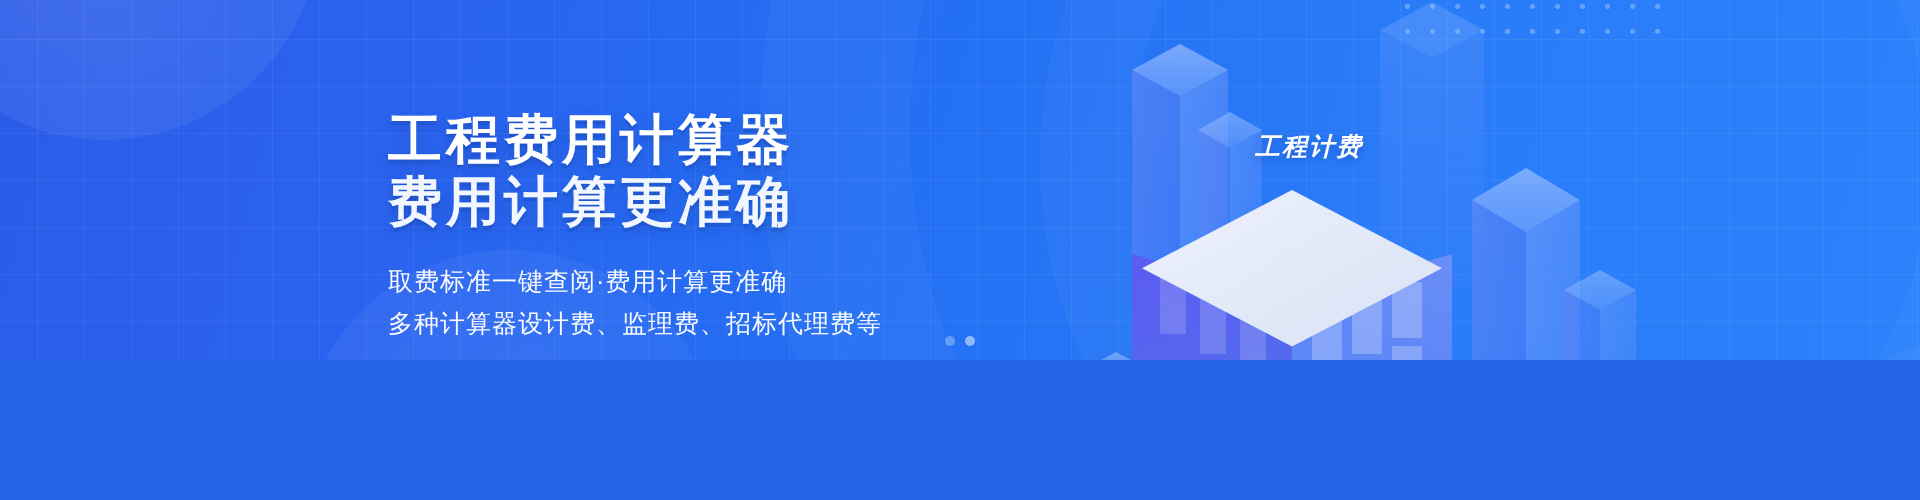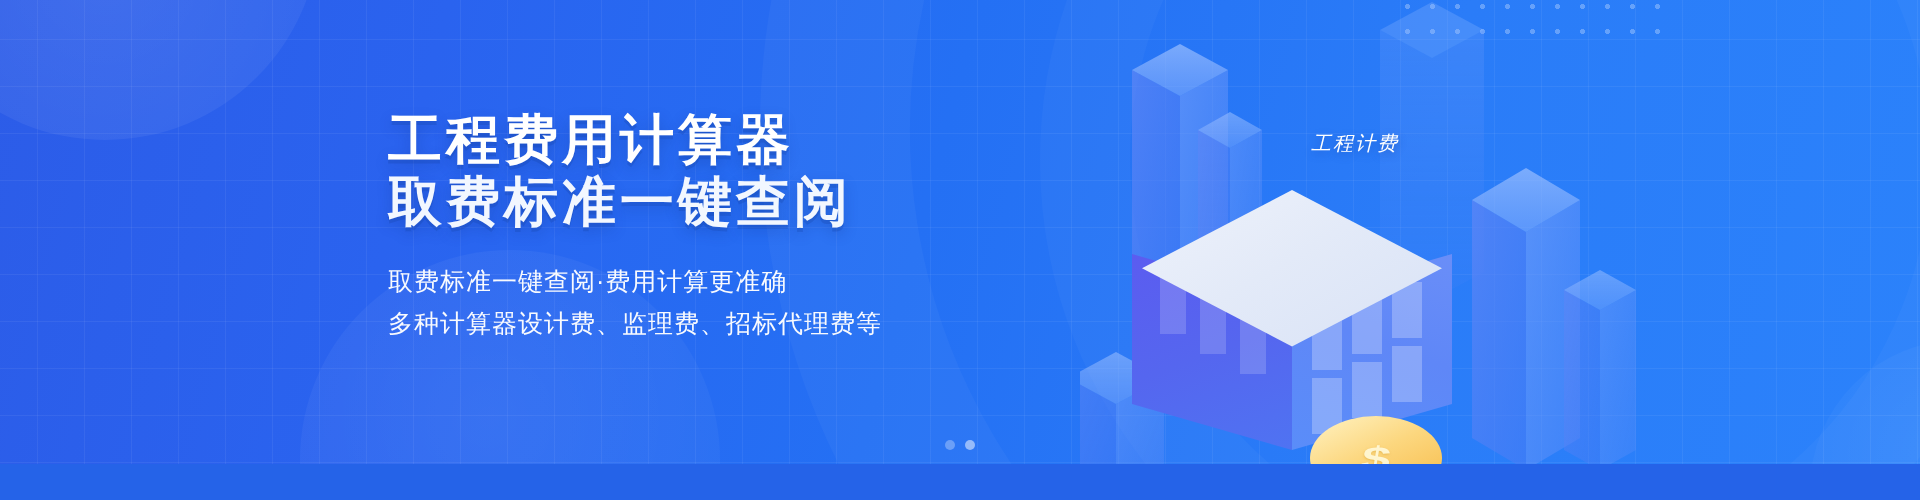--- a/index.html
+++ b/index.html
@@ -3,21 +3,21 @@
 <meta charset="utf-8">
 <style>
   * { margin:0; padding:0; box-sizing:border-box; }
   html,body{
     width:1920px; height:500px;
     font-family:"Liberation Sans","DejaVu Sans",sans-serif;
     overflow:hidden; background:#2563e8;
   }
 
   .banner{
-    position:relative; width:1920px; height:464px; overflow:hidden;
+    position:relative; width:1920px; height:360px; overflow:hidden;
     background:linear-gradient(105deg,#2c5ce8 0%,#2a63ef 22%,#2470f4 48%,#2a7cf8 72%,#2b82fb 100%);
   }
 
   
   .grid-lines{
     position:absolute; inset:0;
     background-image:
       linear-gradient(to right, rgba(255,255,255,.055) 1px, transparent 1px),
       linear-gradient(to bottom, rgba(255,255,255,.055) 1px, transparent 1px);
     background-size:47px 47px;
@@ -106,22 +106,22 @@
     text-shadow:0 2px 3px rgba(200,140,20,.35);
     transform:scaleY(.64) skewX(-6deg);
   }
   .coin .shadow{
     position:absolute; left:-8px; top:62px; width:150px; height:58px;
     background:radial-gradient(ellipse at 50% 50%, rgba(120,130,190,.30), rgba(120,130,190,0) 70%);
     z-index:-1;
   }
 
   .tag{
-    position:absolute; left:1311px; top:130px;
-    font-size:20px; font-weight:normal; color:#ffffff;
+    position:absolute; left:1255px; top:130px;
+    font-size:25px; font-weight:bold; color:#ffffff;
     font-style:italic; letter-spacing:2px; white-space:nowrap;
     text-shadow:0 3px 8px rgba(20,60,160,.45);
   }
 
   
   .dots{
     position:absolute; left:0; right:0; bottom:14px;
     display:flex; justify-content:center; gap:10px;
   }
   .dots .d{
@@ -139,21 +139,21 @@
   <div class="circle circle-tl"></div>
   <div class="circle circle-mid"></div>
 
   <div class="circle circle-r2"></div>
   <div class="swoosh"></div>
   <div class="swoosh2"></div>
   <div class="dot-grid"></div>
 
   <div class="copy">
     <div class="headline l1">工程费用计算器</div>
-    <div class="headline l2">取费标准一键查阅</div>
+    <div class="headline l2">费用计算更准确</div>
     <div class="subline-wrap">
       <div class="subline">取费标准一键查阅·费用计算更准确</div>
       <div class="subline">多种计算器设计费、监理费、招标代理费等</div>
     </div>
   </div>
 
   <div class="illus">
 
     <svg width="560" height="500" style="position:absolute;left:0;top:0;">
       <defs>

